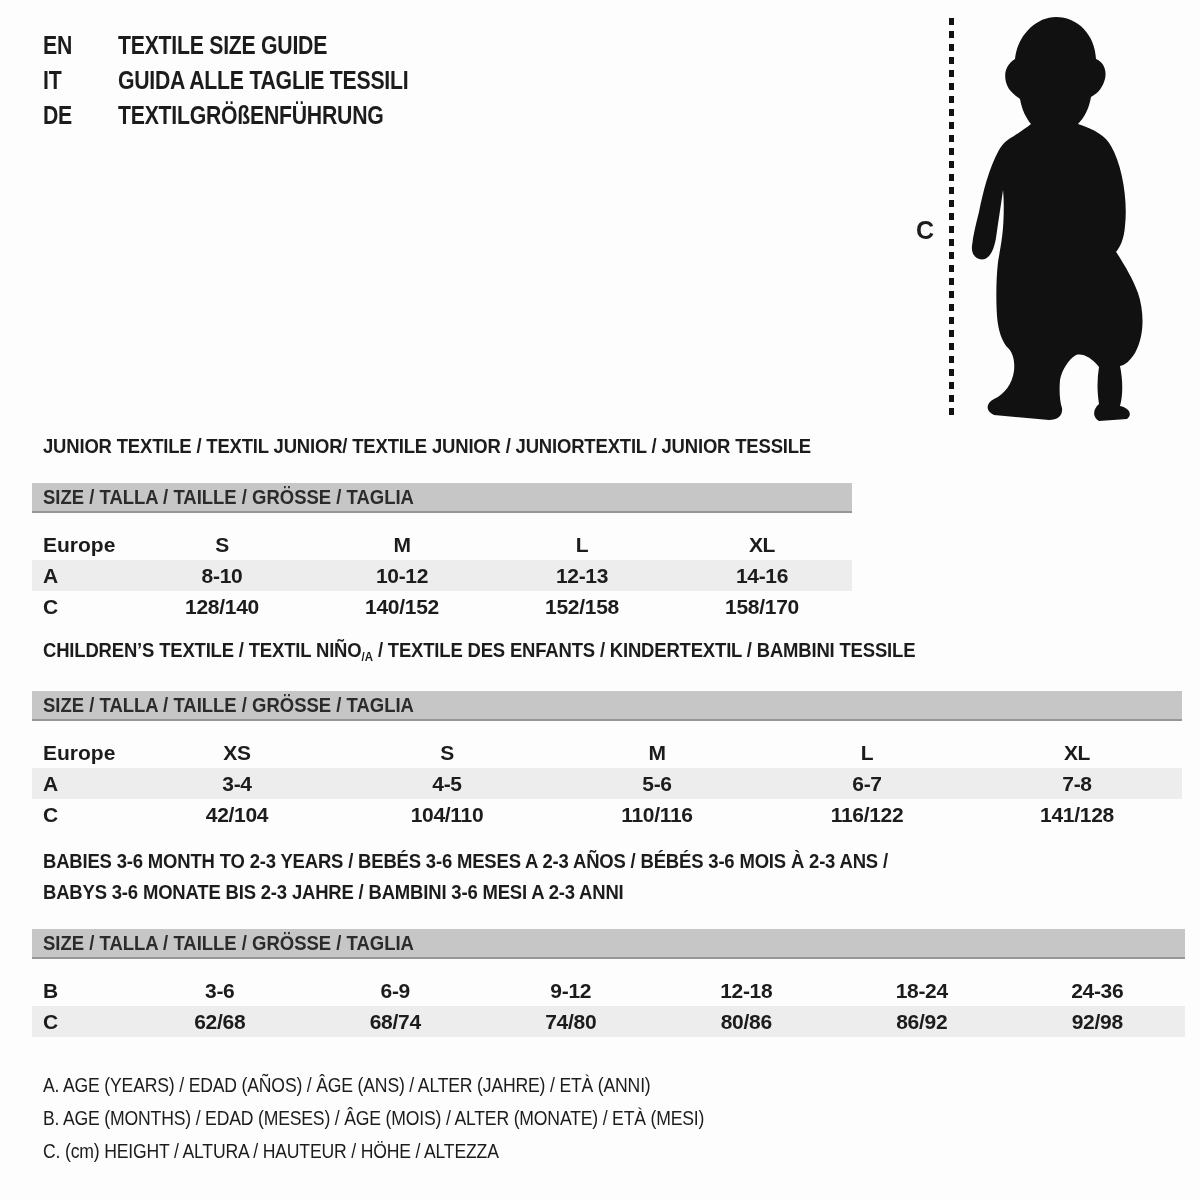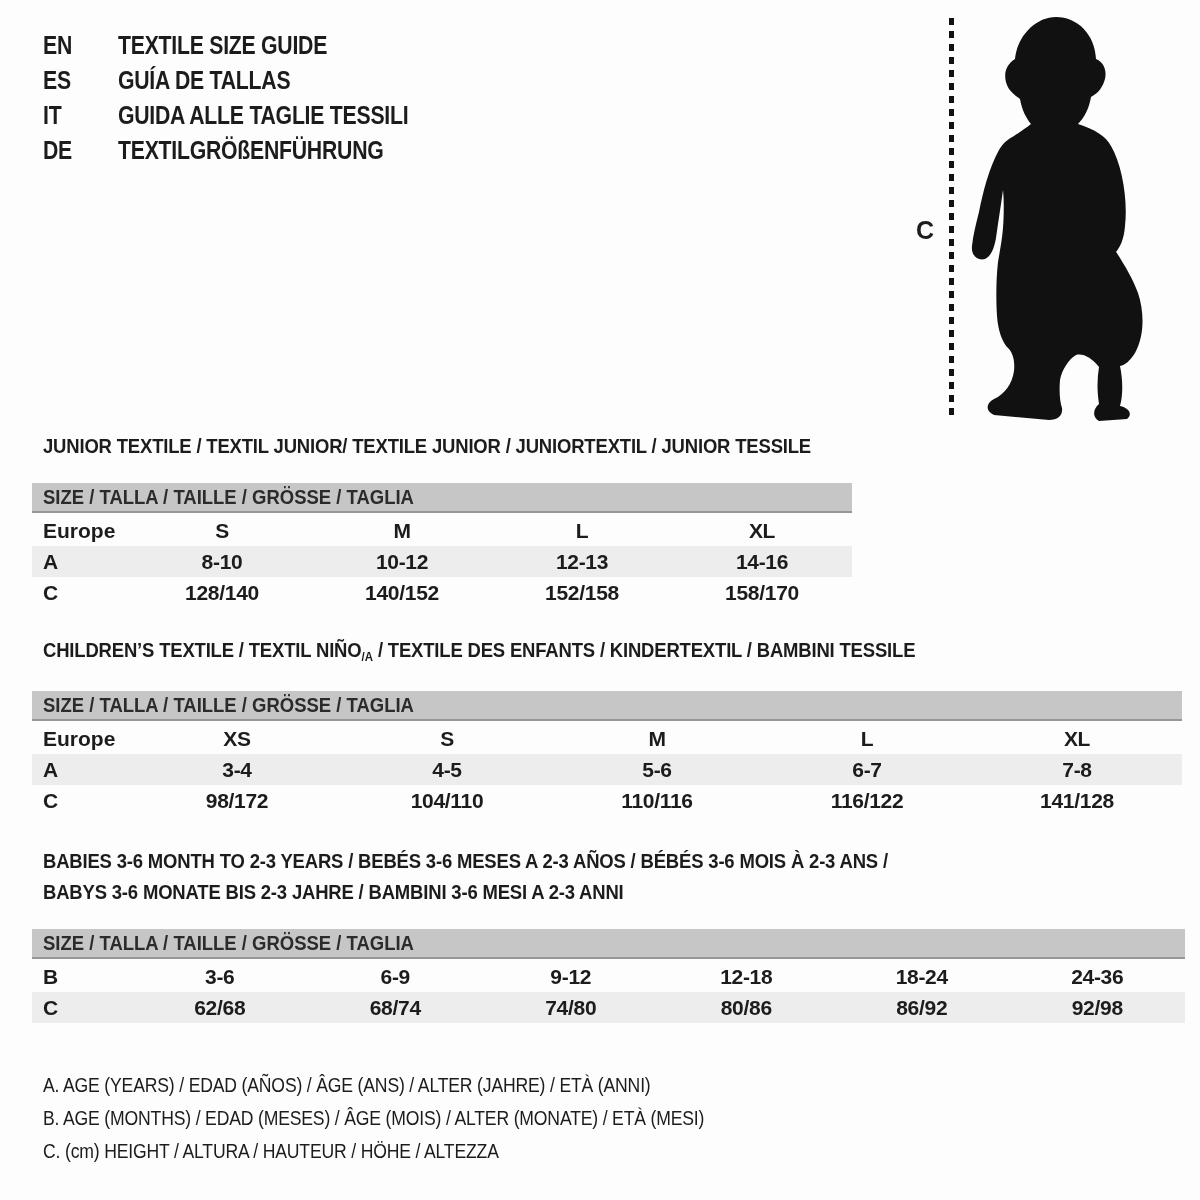--- a/index.html
+++ b/index.html
@@ -37,21 +37,21 @@
   
   .table{position:absolute;left:32px;}
   .t-junior{top:483px;width:820px;}
   .t-children{top:691px;width:1150px;}
   .t-babies{top:929px;width:1153px;}
   .bar{
     height:30px;background:var(--header-bar,#c6c6c6);
     border-bottom:2px solid #979797;box-sizing:border-box;
     display:flex;align-items:center;padding-left:11px;
     font-size:21px;font-weight:700;color:#2b2b2b;
-    margin-bottom:2px;
+    margin-bottom:16px;
   }
   .tr{display:grid;height:31px;align-items:center;font-size:21px;font-weight:700;}
   .cols4{grid-template-columns:100px repeat(4,1fr);}
   .cols5{grid-template-columns:100px repeat(5,1fr);}
   .cols6{grid-template-columns:100px repeat(6,1fr);}
   .tr.alt{background:var(--row-alt,#ededed);}
   .td{overflow:visible;}
   .td.label{padding-left:11px;}
   .td.val{text-align:center;letter-spacing:-0.3px;}
 
@@ -59,24 +59,20 @@
   .legend{position:absolute;left:43px;top:1069px;}
   .legend-line{height:33px;display:flex;align-items:center;font-size:20px;font-weight:400;letter-spacing:-0.2px;}
 </style>
 </head>
 <body>
 
 <div class="lang-block">
   <div class="lang-row">
     <span class="lang-code cond85">EN</span>
     <span class="lang-title cond85">TEXTILE SIZE GUIDE</span>
-  </div>
-  <div class="lang-row">
-    <span class="lang-code cond85">ES</span>
-    <span class="lang-title cond85">GUÍA DE TALLAS</span>
   </div>
   <div class="lang-row">
     <span class="lang-code cond85">IT</span>
     <span class="lang-title cond85">GUIDA ALLE TAGLIE TESSILI</span>
   </div>
   <div class="lang-row">
     <span class="lang-code cond85">DE</span>
     <span class="lang-title cond85">TEXTILGRÖßENFÜHRUNG</span>
   </div>
 </div>
@@ -175,21 +171,21 @@
   <div class="tr cols5 alt">
     <div class="td label">A</div>
     <div class="td val">3-4</div>
     <div class="td val">4-5</div>
     <div class="td val">5-6</div>
     <div class="td val">6-7</div>
     <div class="td val">7-8</div>
   </div>
   <div class="tr cols5">
     <div class="td label">C</div>
-    <div class="td val">98/172</div>
+    <div class="td val">42/104</div>
     <div class="td val">104/110</div>
     <div class="td val">110/116</div>
     <div class="td val">116/122</div>
     <div class="td val">141/128</div>
   </div>
 </div>
 
 <div class="section-title title-babies">
   <div class="cond">BABIES 3-6 MONTH TO 2-3 YEARS / BEBÉS 3-6 MESES A 2-3 AÑOS / BÉBÉS 3-6 MOIS À 2-3 ANS /</div>
   <div class="cond">BABYS 3-6 MONATE BIS 2-3 JAHRE / BAMBINI 3-6 MESI A 2-3 ANNI</div>

